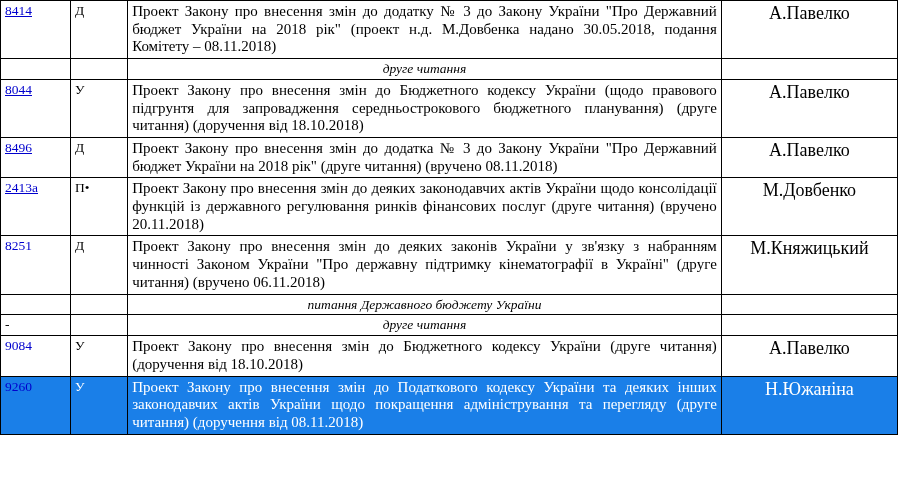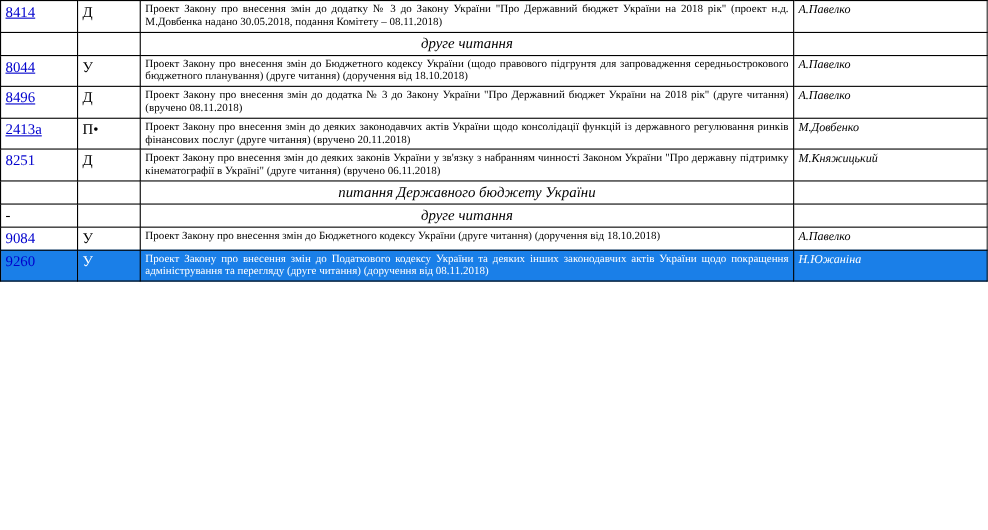--- a/index.html
+++ b/index.html
@@ -46,27 +46,26 @@
     color: #0000cd;
   }
   td.type {
     text-align: left;
     padding-left: 6px;
     font-size: 13.5px;
   }
   td.desc {
     text-align: justify;
     text-justify: inter-word;
-    font-size: 10px;
+    font-size: 15px;
   }
   td.auth {
-    text-align: left;
+    text-align: center;
     padding-left: 6px;
-    font-style: italic;
-    font-size: 11px;
+    font-size: 18px;
   }
   
   td.section {
     text-align: center;
     font-style: italic;
     font-size: 13.5px;
     padding-top: 2px;
     padding-bottom: 2px;
   }
   tr.selected td.desc,

